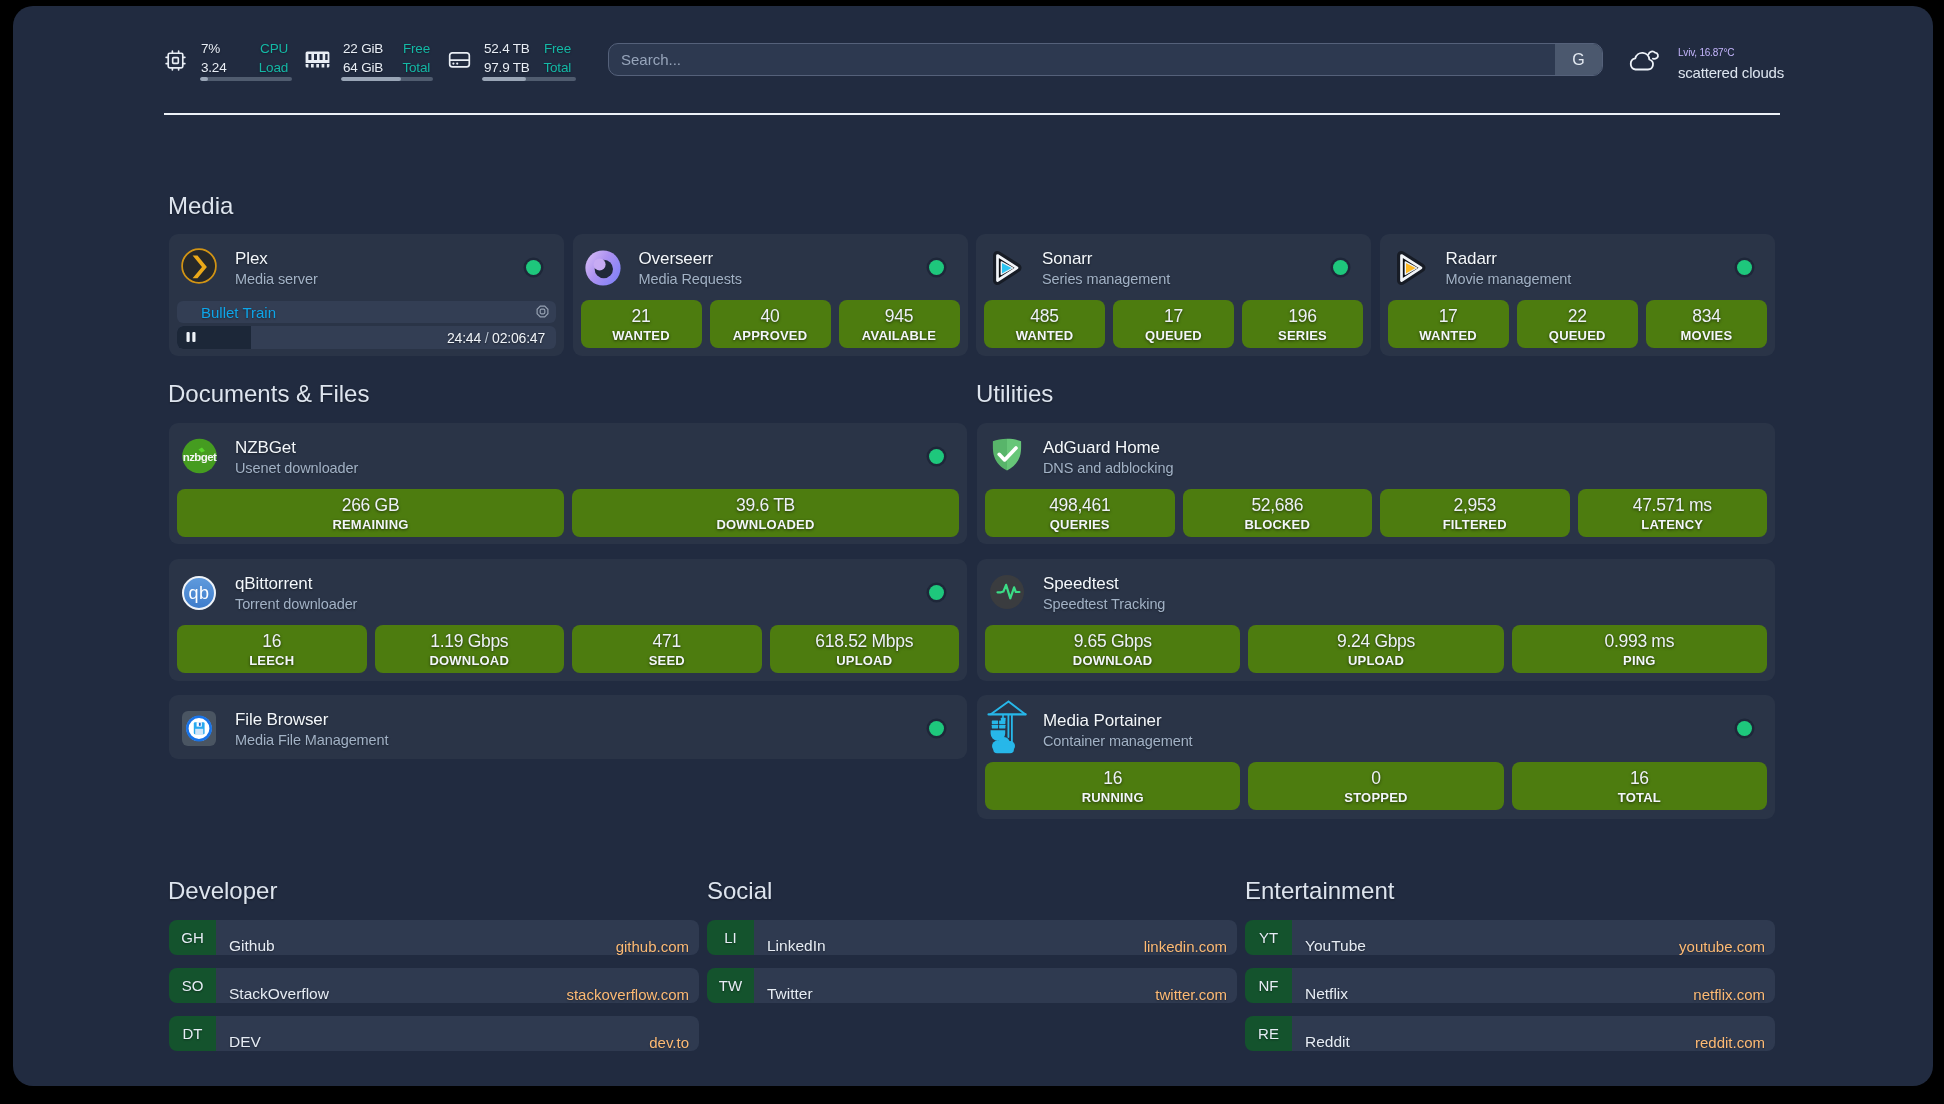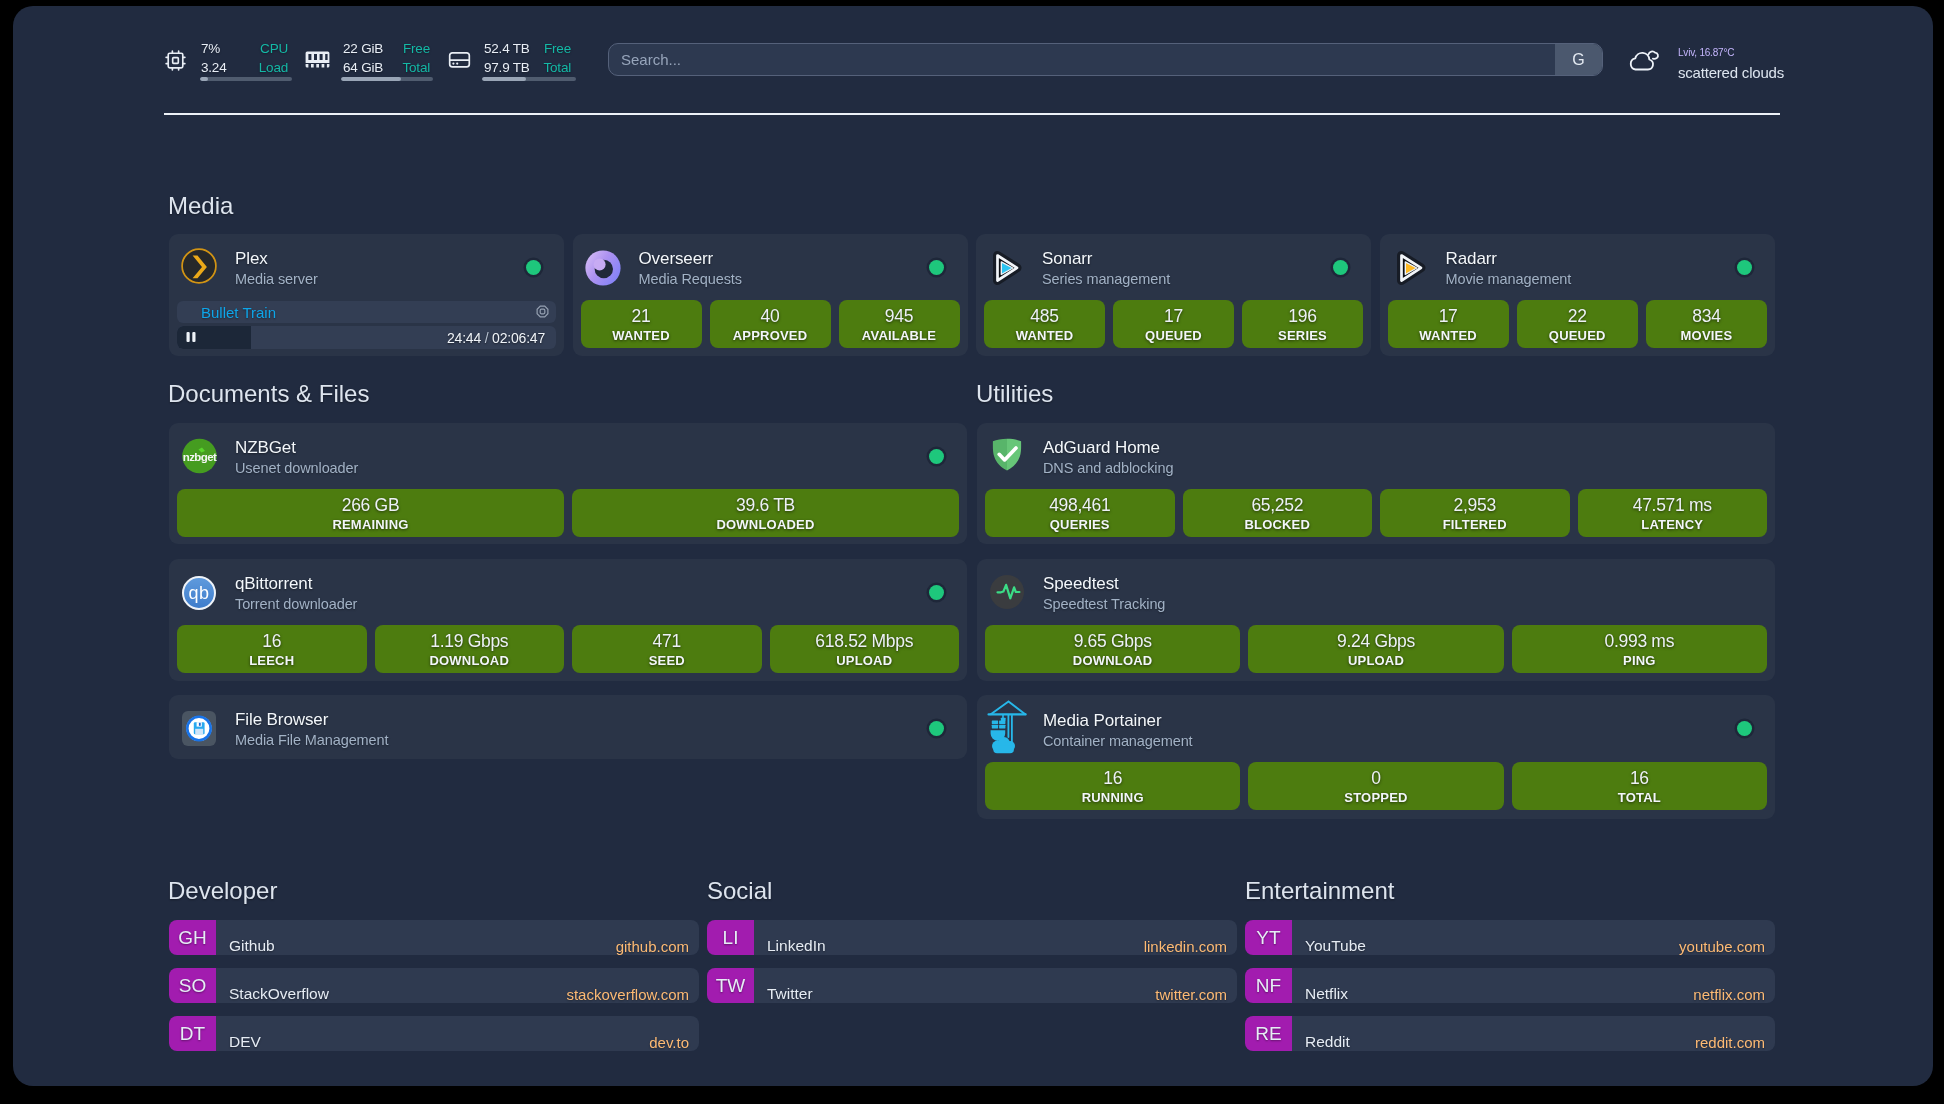--- a/index.html
+++ b/index.html
@@ -15,21 +15,21 @@
 .ic{position:absolute;left:12px;top:16px;width:36px;height:36px}
 .t{position:absolute;left:66px;top:13.5px;font-size:17px;letter-spacing:-.1px;line-height:22px;color:#f3f7fb;text-shadow:0 1px 2px rgba(0,0,0,.45)}
 .s{position:absolute;left:66px;top:36px;font-size:14.5px;letter-spacing:-.1px;line-height:19px;color:#a2b2c6;text-shadow:0 1px 2px rgba(0,0,0,.35)}
 .dot{position:absolute;width:15px;height:15px;border-radius:50%;background:#1ec77c;box-shadow:0 0 0 2.5px rgba(15,21,37,.42);right:23.5px;top:25.5px}
 .stats{position:absolute;left:8px;right:8px;top:66px;height:48px;display:flex;gap:8px}
 .st{flex:1;background:#4d7c0f;border-radius:8px;text-align:center;padding-top:6px}
 .n{font-size:17.5px;letter-spacing:-.3px;line-height:20px;color:#edf1f6;text-shadow:0 1px 3px rgba(0,0,0,.6)}
 .l{font-size:13px;line-height:15px;margin-top:2px;font-weight:700;letter-spacing:.2px;color:#f3f6fa;text-shadow:0 1px 3px rgba(0,0,0,.6)}
 .ibox{position:absolute;left:8px;right:8px;background:#333e54;border-radius:6px}
 .bm{position:absolute;height:35px;border-radius:8px;overflow:hidden;display:flex}
-.ab{width:47px;background:#a21caf;color:#e6edf5;display:flex;align-items:center;justify-content:center;font-size:19px;text-shadow:0 1px 2px rgba(0,0,0,.4)}
+.ab{width:47px;background:#14532d;color:#e6edf5;display:flex;align-items:center;justify-content:center;font-size:15px;text-shadow:0 1px 2px rgba(0,0,0,.4)}
 .bd{flex:1;background:#2f3a50;display:flex;align-items:flex-end;padding:0 10px 0 13px;font-size:15.5px;color:#e6ecf4;text-shadow:0 1px 2px rgba(0,0,0,.35)}
 .bd u{margin-left:auto;text-decoration:none;color:#fdba74;font-size:15px}
 svg{display:block}
 </style>
 </head>
 <body>
 <div class="panel"></div>
 
 <svg class="abs" style="left:163px;top:48px" width="25" height="25" viewBox="0 0 24 24" fill="none" stroke="#e9eef5" stroke-width="1.6" stroke-linecap="round" stroke-linejoin="round">
     <rect x="5" y="5" width="14" height="14" rx="1.5"></rect>
@@ -268,21 +268,21 @@
       <path d="M10.2 17.3 l5.4 5.6 L27 11" stroke="#ffffff" stroke-width="3.6" fill="none" stroke-linecap="round" stroke-linejoin="round"></path>
     </svg>
   <div class="t">AdGuard Home</div>
     <div class="s">DNS and adblocking</div>
   <div class="stats">
       <div class="st">
         <div class="n">498,461</div>
         <div class="l">QUERIES</div>
       </div>
       <div class="st">
-        <div class="n">65,252</div>
+        <div class="n">52,686</div>
         <div class="l">BLOCKED</div>
       </div>
       <div class="st">
         <div class="n">2,953</div>
         <div class="l">FILTERED</div>
       </div>
       <div class="st">
         <div class="n">47.571 ms</div>
         <div class="l">LATENCY</div>
       </div>

